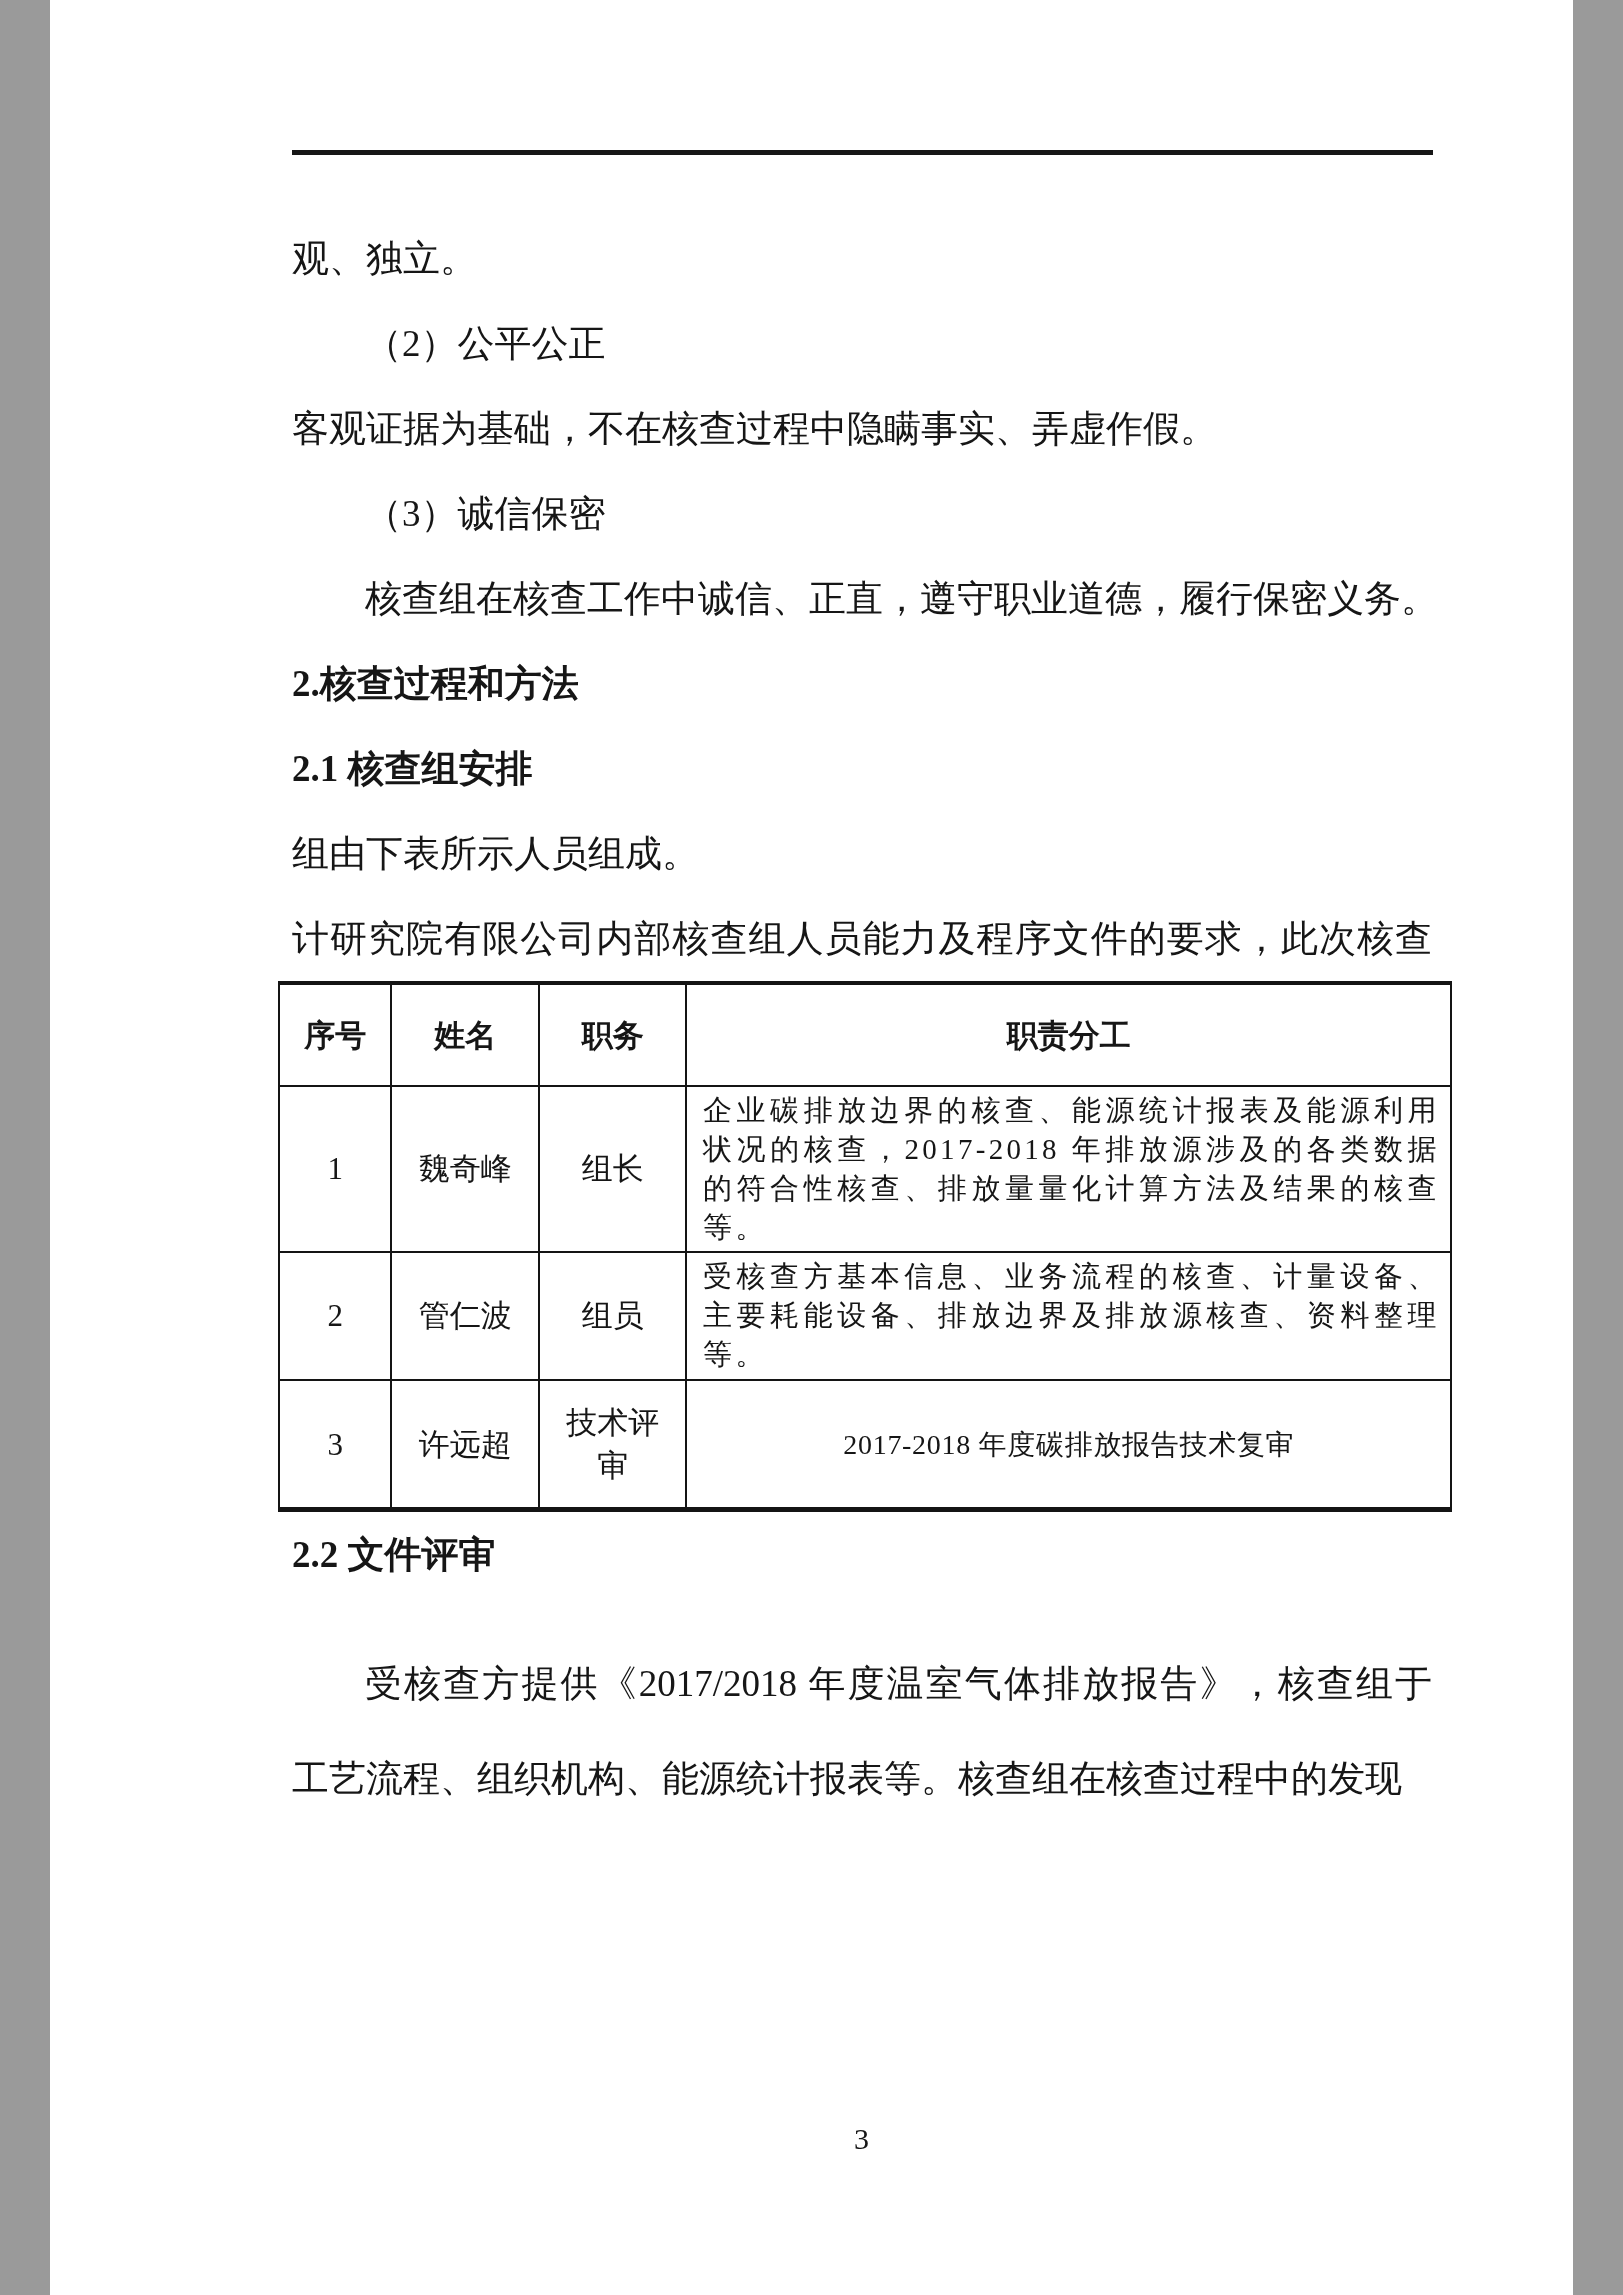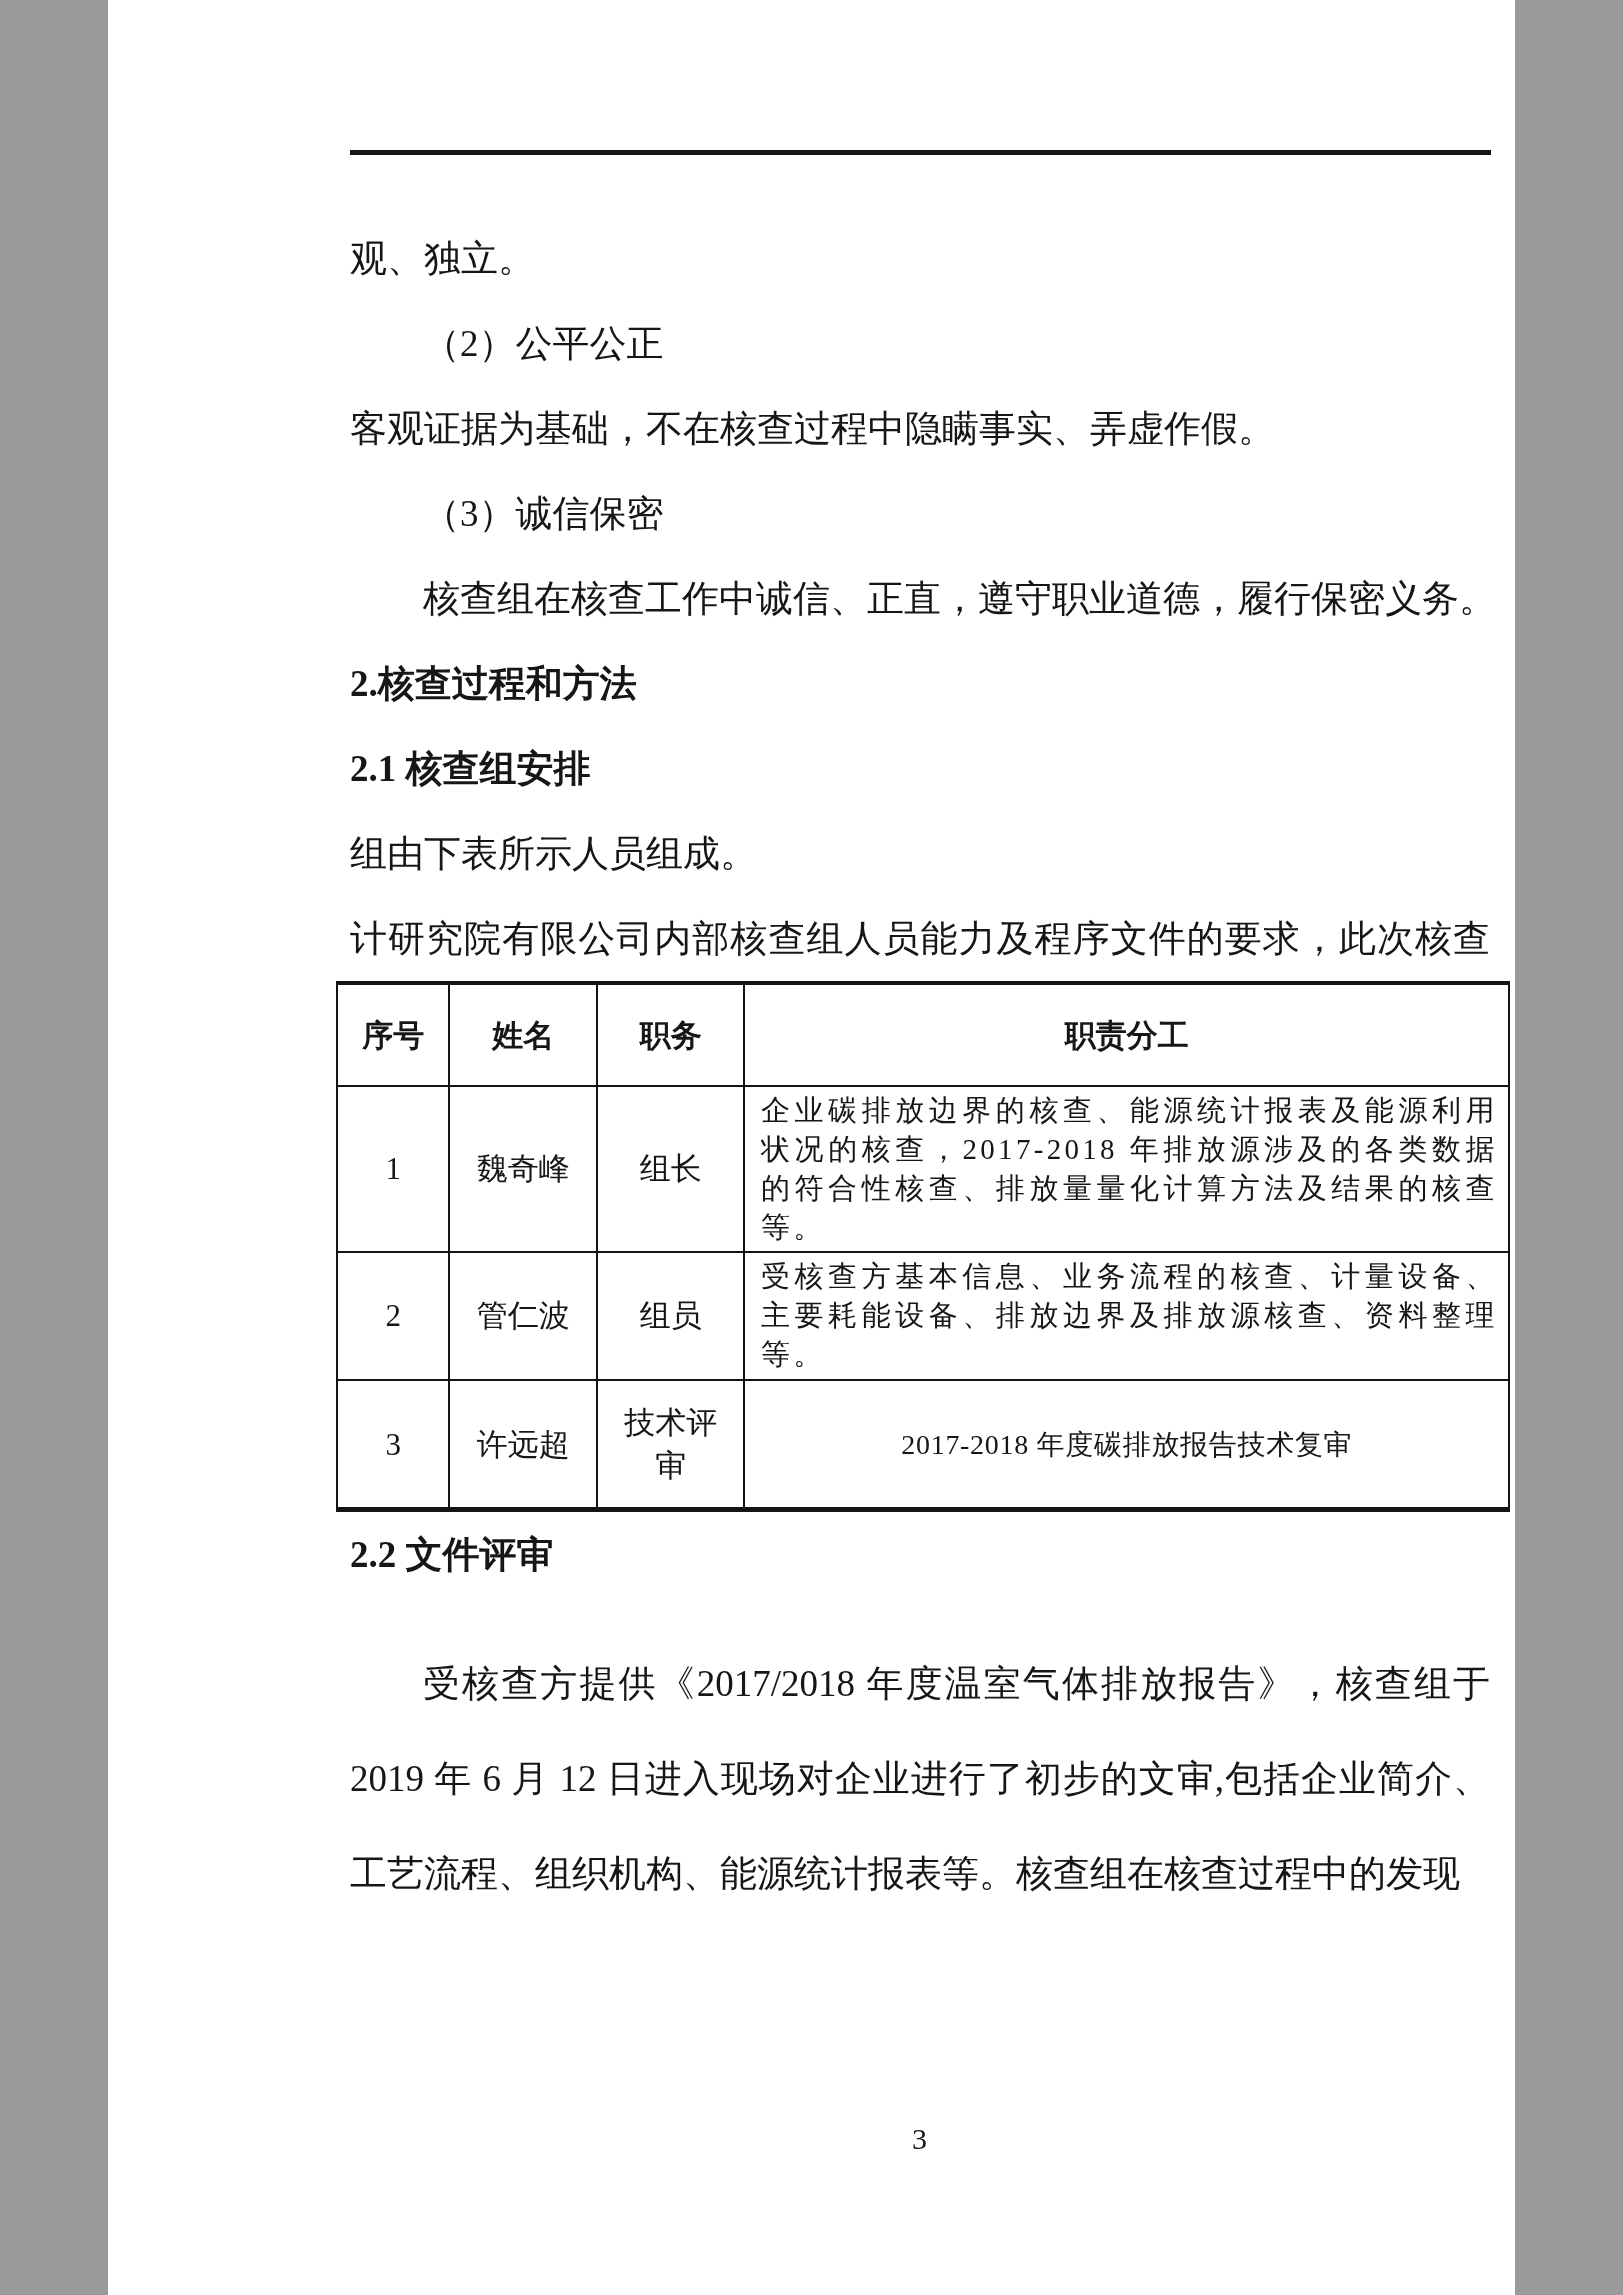--- a/index.html
+++ b/index.html
@@ -2,21 +2,21 @@
 <html style="font-size:10.5px"><head>
 <meta charset="utf-8">
 <style>
   html, body {
     margin: 0;
     padding: 0;
     background: #9a9a9a;
   }
   .page {
     position: relative;
-    width: 1407px;
+    width: 1523px;
     height: 2295px;
     margin: 0 auto;
     background: #ffffff;
     color: #161616;
     font-family: "Liberation Serif", serif;
     overflow: hidden;
   }
   .header-rule {
     position: absolute;
     left: 242px;
@@ -171,21 +171,20 @@
           <td class="c-role">技术评审</td>
           <td class="c-duty centered">2017-2018 年度碳排放报告技术复审</td>
         </tr>
       </tbody>
     </table>
 
     <h3 class="line heading after-table">2.2 文件评审</h3>
 
     <div class="closing-para">
       <div class="line indent stretch">受核查方提供《2017/2018 年度温室气体排放报告》，核查组于</div>
-      <div class="line stretch">2019 年 6 月 12 日进入现场对企业进行了初步的文审,包括企业简介、</div>
       <div class="line">工艺流程、组织机构、能源统计报表等。核查组在核查过程中的发现</div>
     </div>
 
   </main>
 
   <footer class="page-footer">
     <span class="page-num">3</span>
   </footer>
 
 </div>

